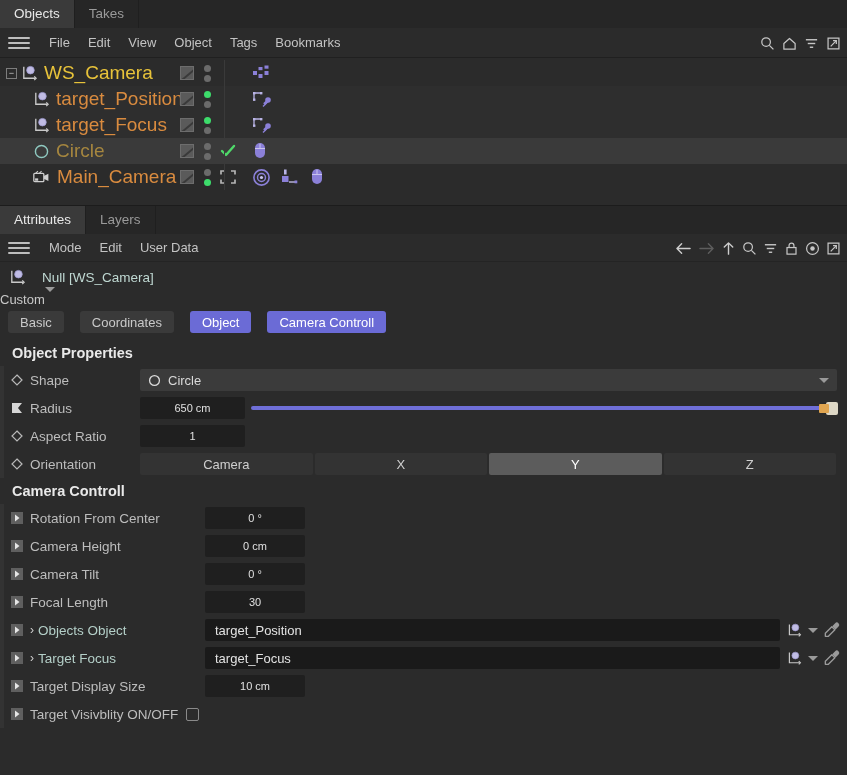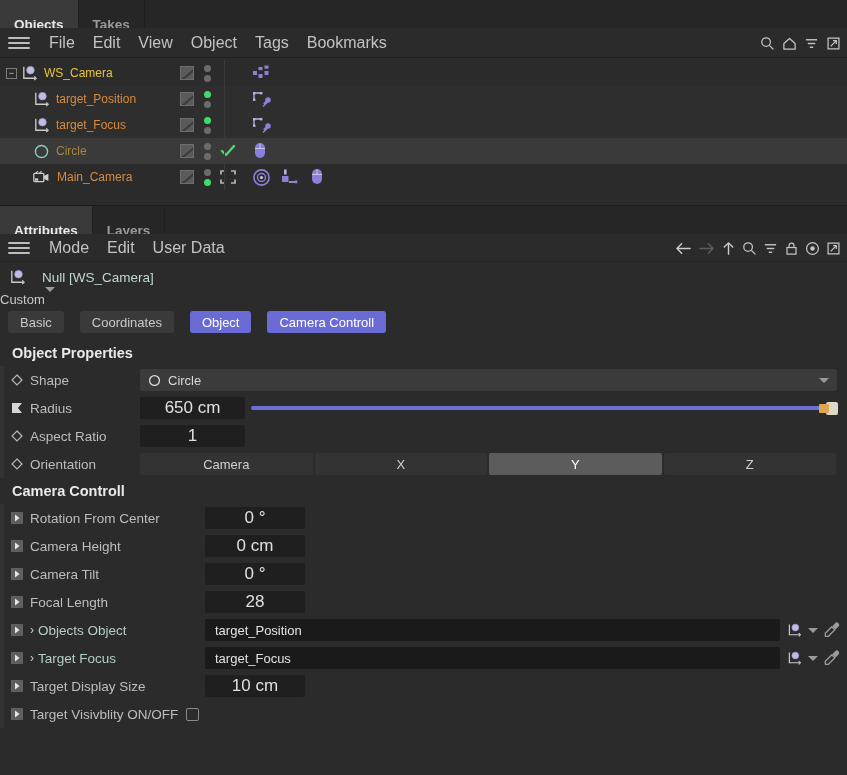--- a/index.html
+++ b/index.html
@@ -12,46 +12,45 @@
     overflow:hidden;
     position:relative;
   }
   svg { display:block; }
 
   
   #object-manager { background:#2b2b2b; }
 
   .tabstrip { display:flex; height:28px; background:#262626; }
   .tab {
-    padding:11px 14px; height:28px; line-height:28px;
+    padding:0 14px; height:28px; line-height:28px;
     font-size:13.5px; color:#9a9a9a; cursor:default;
     border-right:1px solid #1f1f1f;
-    font-weight:bold;
   }
   .tab.active { background:#3a3a3a; color:#e8e8e8; }
 
   .menubar {
     height:30px; display:flex; align-items:center;
     background:#2b2b2b; padding-left:8px;
     border-bottom:1px solid #202020;
     position:relative;
   }
   .hamburger { width:22px; height:16px; display:flex; flex-direction:column; justify-content:center; gap:3px; margin-right:10px; cursor:default;}
   .hamburger i { display:block; height:2px; background:#bdbdbd; border-radius:1px;}
-  .menu-item { padding:0 9px; color:#c3c3c3; font-size:16px; cursor:default; line-height:30px;}
+  .menu-item { padding:0 9px; color:#c3c3c3; font-size:13px; cursor:default; line-height:30px;}
   .menubar .right-icons { position:absolute; right:6px; top:0; height:30px; display:flex; align-items:center; gap:7px;}
 
   .tree { padding-top:2px; }
   .trow {
     height:26px; display:flex; align-items:center; position:relative;
     padding-left:4px;
   }
   .trow.sel { background:#3a3a3a; }
   .trow.alt { background:#2e2e2e; }
-  .tname { font-size:12px; white-space:nowrap; }
+  .tname { font-size:19px; white-space:nowrap; }
   .expander {
     width:11px;height:11px;border:1px solid #7d7d7d;background:#2b2b2b;
     display:flex;align-items:center;justify-content:center;
     font-size:9px;line-height:9px;color:#cfcfcf; margin-right:3px;
   }
   .dots-col { display:flex; flex-direction:column; gap:3px; align-items:center; width:14px;}
   .dot { width:7px;height:7px;border-radius:50%; background:#6b6b6b;}
   .dot.green { background:#3ddc6b; }
   .edit-box { width:14px;height:14px;background:#5a5a5a;border:1px solid #6d6d6d;position:relative;overflow:hidden;}
   .edit-box:after{content:"";position:absolute;left:-3px;top:6px;width:22px;height:1.5px;background:#3a3a3a;transform:rotate(-40deg);}
@@ -84,21 +83,21 @@
   .prow { height:28px; display:flex; align-items:center; position:relative;}
   .lbar { width:4px; height:28px; background:#333; flex:0 0 4px;}
   .picon { width:26px; display:flex; align-items:center; justify-content:center; flex:0 0 26px;}
   .plabel { width:110px; font-size:13.5px; color:#bdbdbd; white-space:nowrap; overflow:visible;}
   .plabel.wide { width:175px; }
   .plabel.teal { color:#b4cfc8; }
 
   .field {
     background:#1f1f1f; border-radius:2px; height:22px;
     display:flex; align-items:center; justify-content:center;
-    font-size:17px; color:#e0e0e0;
+    font-size:11px; color:#e0e0e0;
   }
   .dropdown {
     background:#3b3b3b; border-radius:2px; height:22px;
     display:flex; align-items:center; padding:0 8px;
     font-size:13px; color:#d9d9d9; justify-content:space-between;
   }
   .slider-track { flex:1; height:22px; display:flex; align-items:center; position:relative; margin-left:6px; margin-right:12px;}
   .slider-fill { height:4px; background:#6f6fd8; border-radius:2px; width:100%; }
   .slider-knob { position:absolute; right:-3px; width:12px; height:13px; background:#ded8c6; border-radius:2px;}
   .slider-knob:before{content:"";position:absolute;left:-7px;top:2px;width:10px;height:9px;background:#e0a550;border-radius:1px;}
@@ -561,21 +560,21 @@
   <div class="prow">
     <div class="lbar"></div>
     <div class="picon">
       <svg width="14" height="14" viewBox="0 0 14 14">
           <rect x="1" y="1" width="12" height="12" fill="#5f5f5f"></rect>
           <path d="M5 3.5 L9.5 7 L5 10.5 Z" fill="#e6e6e6"></path>
         </svg>
     </div>
     <div class="plabel wide">Focal Length</div>
     <div class="field" style="width:100px;">
-      <span>28</span>
+      <span>30</span>
     </div>
   </div>
 
   <div class="prow">
     <div class="lbar"></div>
     <div class="picon">
       <svg width="14" height="14" viewBox="0 0 14 14">
           <rect x="1" y="1" width="12" height="12" fill="#5f5f5f"></rect>
           <path d="M5 3.5 L9.5 7 L5 10.5 Z" fill="#e6e6e6"></path>
         </svg>

